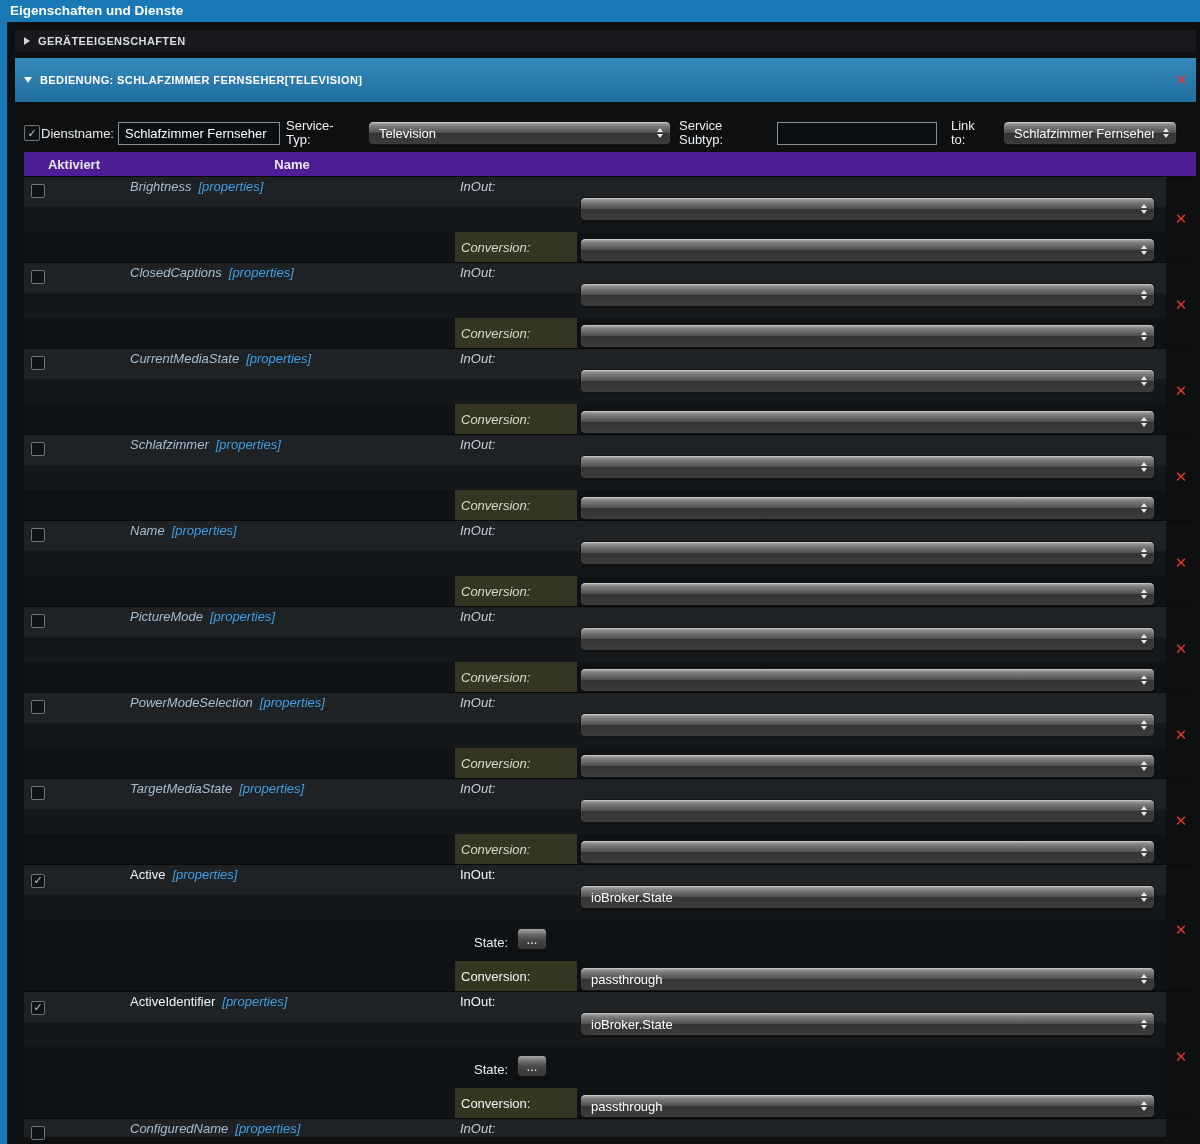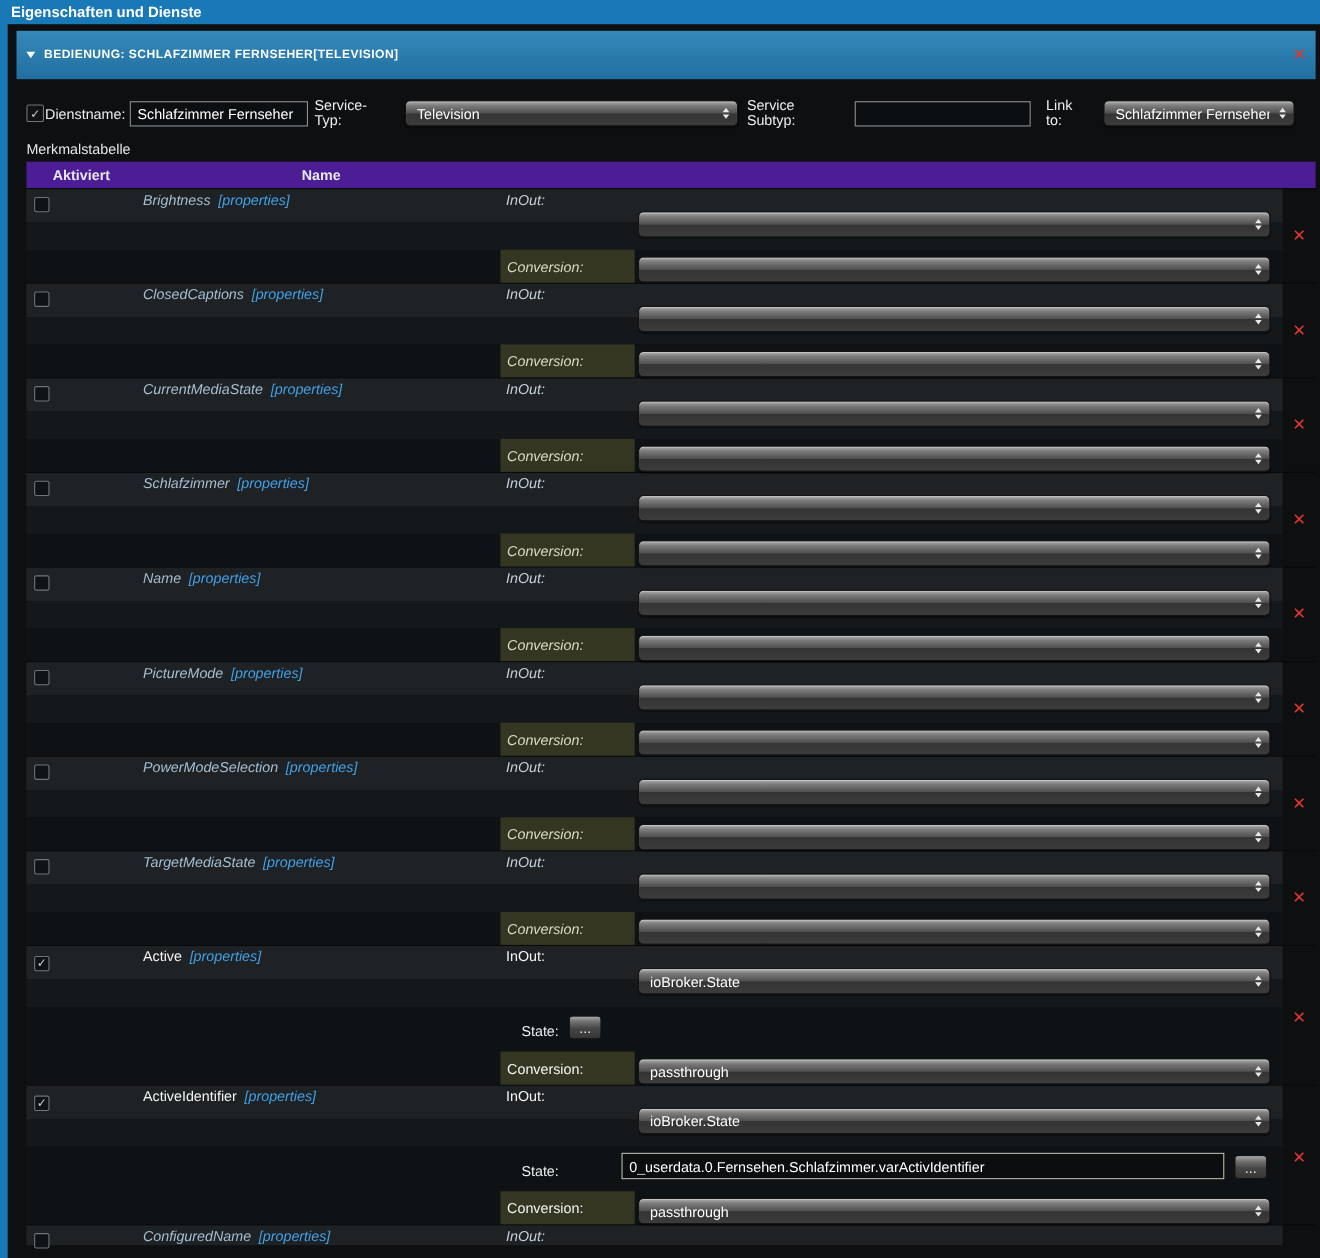--- a/index.html
+++ b/index.html
@@ -111,20 +111,24 @@
 <body>
 
 <div class="left-strip"></div>
 
 <div class="titlebar">
   <span>Eigenschaften und Dienste</span>
 </div>
 
 <div class="content">
 
+  <div class="hdr hdr-device">
+    <span class="tri-right"></span>
+    <span>GERÄTEEIGENSCHAFTEN</span>
+  </div>
 
   <div class="hdr hdr-service">
     <span class="tri-down"></span>
     <span>BEDIENUNG: SCHLAFZIMMER FERNSEHER[TELEVISION]</span>
     <span class="hdr-x">
       <span class="x-icon">✕</span>
     </span>
   </div>
 
   <div class="panel">
@@ -146,21 +150,20 @@
       <span class="lbl lbl-wrap w30 ml14">Link to:</span>
       <div class="sel w174 ml22">
         <span class="sel-text">Schlafzimmer Fernseher</span>
         <span class="arrows">
             <span class="arr-up"></span>
             <span class="arr-dn"></span>
           </span>
       </div>
     </div>
 
-    <div class="caption">Merkmalstabelle</div>
 
     <div class="thead">
       <div class="c1">Aktiviert</div>
       <div class="c2">Name</div>
     </div>
 
     <div>
         <div class="feat-row">
           <div class="row-main">
             <div class="bandA">
@@ -532,21 +535,20 @@
                   <span class="arrows">
                     <span class="arr-up"></span>
                     <span class="arr-dn"></span>
                   </span>
                 </div>
               </div>
             </div>
             <div class="bandD">
               <div class="spd"></div>
               <span class="state-lab">State:</span>
-              <input class="txt state-inp" value="0_userdata.0.Fernsehen.Schlafzimmer.varActivIdentifier" style="">
               <button class="more-btn">...</button>
             </div>
             <div class="bandC">
               <div class="sp"></div>
               <div class="conv-lab">
                 <span class="lab-on">Conversion:</span>
               </div>
               <div class="selwrap">
                 <div class="sel">
                   <span class="sel-text">passthrough</span>

